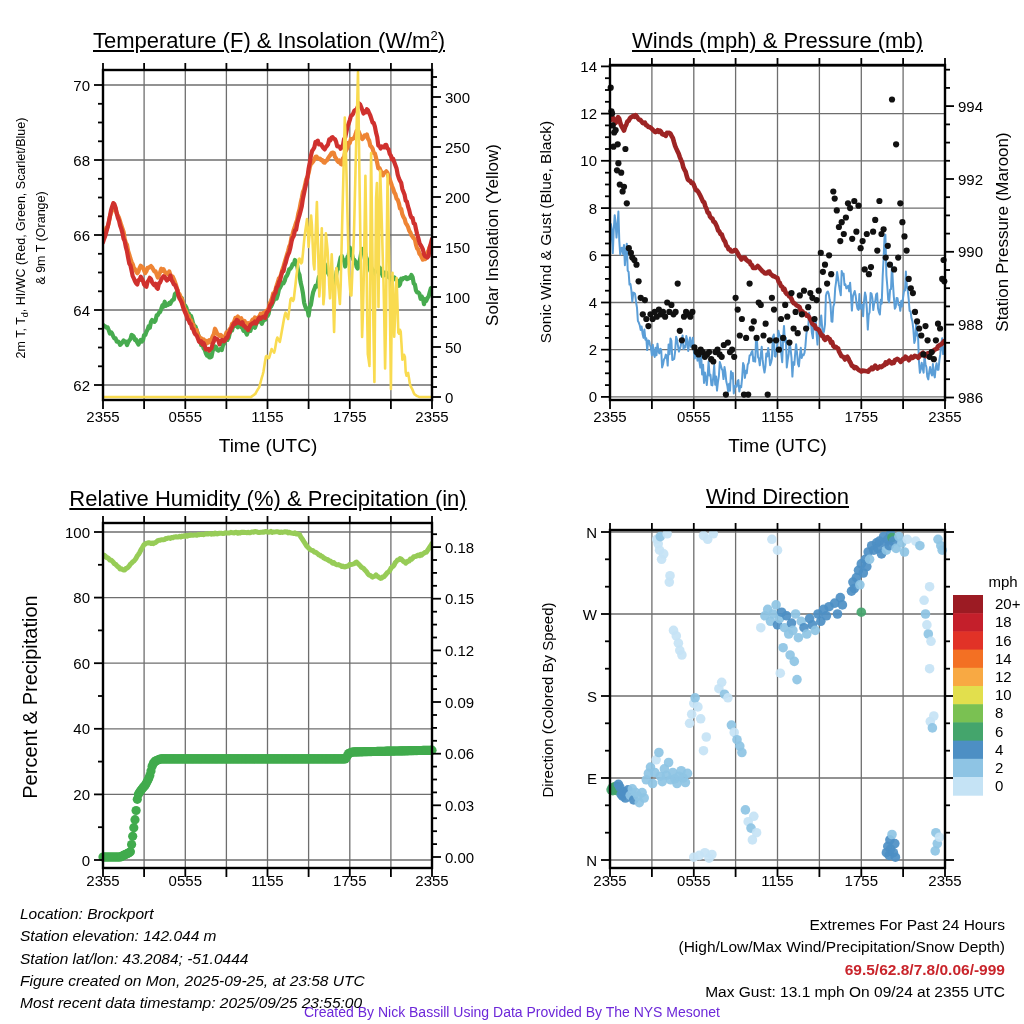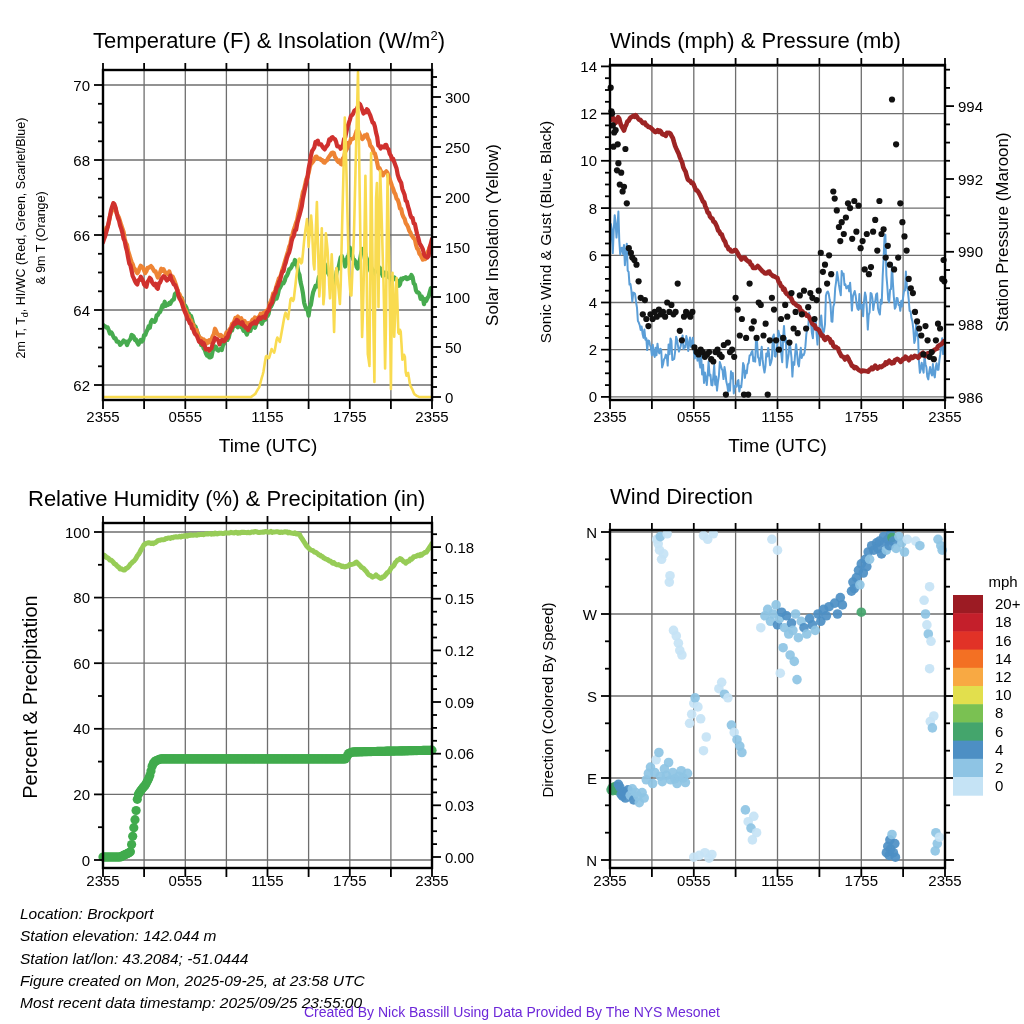--- a/index.html
+++ b/index.html
@@ -1,20 +1,20 @@
 <!DOCTYPE html>
 <html><head>
 <meta charset="utf-8">
 <style>
   html,body{margin:0;padding:0;background:#fff;}
   #stage{position:relative;width:1024px;height:1024px;background:#fff;overflow:hidden;
          font-family:"Liberation Sans",sans-serif;color:#000;}
   svg.chart{position:absolute;}
   svg.chart text{font-family:"Liberation Sans",sans-serif;fill:#000;}
-  .title{position:absolute;font-size:22px;white-space:nowrap;}
+  .title{position:absolute;font-size:22px;text-align:center;white-space:nowrap;text-decoration:underline;}
   .title sup{font-size:13px;}
   .xlabel{position:absolute;font-size:19px;text-align:center;white-space:nowrap;}
   .vlab{position:absolute;transform:translate(-50%,-50%) rotate(-90deg);white-space:nowrap;text-align:center;}
   .vlab sub{font-size:9px;}
   .foot-left{position:absolute;left:20px;top:903px;font-size:15.5px;line-height:22.3px;font-style:italic;}
   .foot-right{position:absolute;left:512px;top:914px;width:493px;text-align:right;font-size:15.5px;line-height:22.3px;}
   .red-line{font-weight:bold;}
   .credit{position:absolute;left:0;top:1004px;width:1024px;text-align:center;font-size:14px;color:#6d28d9;}
 </style>
 </head>
@@ -1108,15 +1108,21 @@
   <div class="xlabel" style="left:103px;top:435px;width:330px">Time (UTC)</div>
   <div class="xlabel" style="left:610px;top:435px;width:335px">Time (UTC)</div>
 
   <div class="foot-left">
     <div>Location: Brockport</div>
     <div>Station elevation: 142.044 m</div>
     <div>Station lat/lon: 43.2084; -51.0444</div>
     <div>Figure created on Mon, 2025-09-25, at 23:58 UTC</div>
     <div>Most recent data timestamp: 2025/09/25 23:55:00</div>
   </div>
+  <div class="foot-right">
+    <div>Extremes For Past 24 Hours</div>
+    <div>(High/Low/Max Wind/Precipitation/Snow Depth)</div>
+    <div class="red-line" id="extremes-values" style="color: rgb(201, 36, 43);">69.5/62.8/7.8/0.06/-999</div>
+    <div>Max Gust: 13.1 mph On 09/24 at 2355 UTC</div>
+  </div>
   <div class="credit">Created By Nick Bassill Using Data Provided By The NYS Mesonet</div>
 
 </div>
 
 </body></html>

